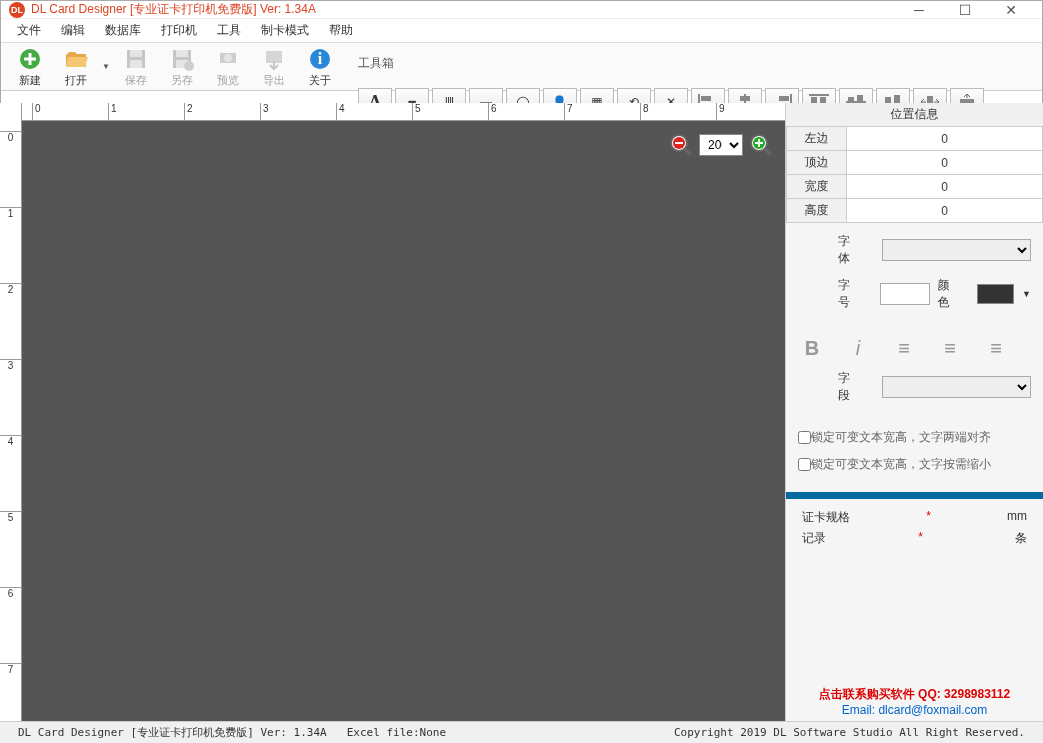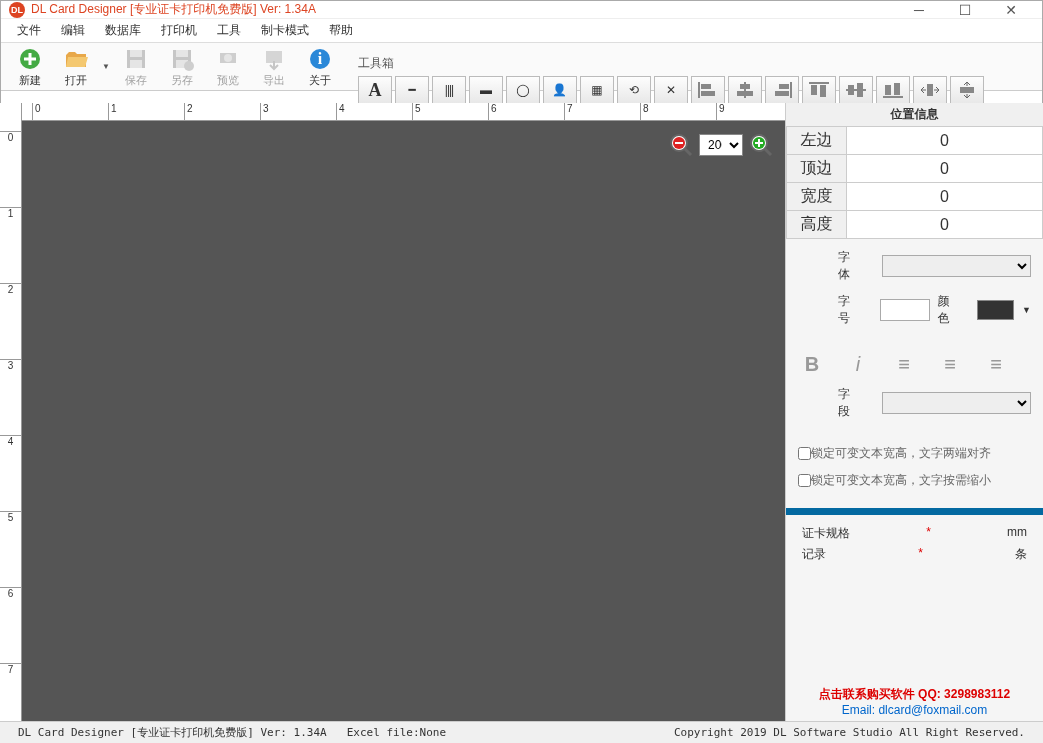--- a/index.html
+++ b/index.html
@@ -19,42 +19,42 @@
 
 .toolbar-main { height: 48px; display: flex; align-items: center; padding: 2px 8px; border-bottom: 1px solid #ccc; background: #fafafa; gap: 4px; }
 .toolbar-main .tbtn { display: flex; flex-direction: column; align-items: center; justify-content: center; width: 42px; height: 44px; cursor: pointer; border: 1px solid transparent; }
 .toolbar-main .tbtn.disabled { opacity: 0.45; cursor: default; }
 .toolbar-main .tbtn .tico { width: 26px; height: 26px; display: flex; align-items: center; justify-content: center; }
 .toolbar-main .tbtn .tlabel { font-size: 11px; margin-top: 1px; }
 .toolbar-main .drop { width: 10px; display: flex; align-items: center; justify-content: center; font-size: 8px; color: #555; }
 
 
 .toolbox-wrap { position: absolute; left: 358px; top: 55px; }
-.toolbox-label { font-size: 12px; color: #555; margin-bottom: 4px; }
+.toolbox-label { font-size: 12px; color: #555; margin-bottom: 16px; }
 .toolbox { display: flex; gap: 3px; align-items: center; }
 .toolbox .tb { width: 34px; height: 28px; border: 1px solid #bbb; background: linear-gradient(#fdfdfd,#e8e8e8); display: flex; align-items: center; justify-content: center; cursor: pointer; }
 
 
 .workspace { position: absolute; top: 103px; left: 0; right: 258px; bottom: 22px; display: flex; }
 .vruler { width: 22px; background: #fff; border-right: 1px solid #999; position: relative; }
 .vruler .tick { position: absolute; left: 0; width: 100%; border-top: 1px solid #999; font-size: 10px; text-align: center; }
 .hruler-wrap { position: absolute; top: 103px; left: 22px; right: 258px; height: 18px; background: #fff; border-bottom: 1px solid #999; }
 .hruler-wrap .tick { position: absolute; top: 0; border-left: 1px solid #999; height: 100%; font-size: 10px; padding-left: 2px; }
 .canvas-area { flex: 1; background: #555; position: relative; margin-top: 18px; overflow: hidden; }
 
 
 .zoom-ctrl { position: absolute; top: 10px; right: 10px; display: flex; align-items: center; gap: 4px; }
 .zoom-ctrl .zbtn { width: 28px; height: 28px; display: flex; align-items: center; justify-content: center; cursor: pointer; }
 .zoom-ctrl .zoom-select { width: 44px; height: 22px; border: 1px solid #888; background: #fff; font-size: 12px; padding: 0 4px; }
 
 
 .right-panel { position: absolute; top: 103px; right: 0; width: 258px; bottom: 22px; background: #f5f5f5; border-left: 1px solid #ccc; padding: 0; overflow: hidden; }
-.panel-title { text-align: center; font-size: 12px; padding: 3px; background: #f0f0f0; font-weight: bold; }
+.panel-title { text-align: center; font-size: 12px; padding: 3px; background: #f0f0f0; }
 .pos-table { width: 100%; border-collapse: collapse; }
-.pos-table td { border: 1px solid #ccc; padding: 3px 8px; font-size: 16px; background: #fff; }
+.pos-table td { border: 1px solid #ccc; padding: 3px 8px; font-size: 12px; background: #fff; }
 .pos-table td:first-child { background: #f0f0f0; width: 60px; text-align: center; }
 .pos-table td:last-child { text-align: center; }
 
 .prop-sec { padding: 10px 12px; }
 .prop-row { display: flex; align-items: center; gap: 8px; margin-bottom: 10px; font-size: 12px; margin-left: 40px; }
 .prop-row label { width: 36px; letter-spacing: 4px; }
 .prop-row .sel { flex: 1; height: 22px; border: 1px solid #aaa; background: #eee; }
 .prop-row .num { width: 50px; height: 22px; border: 1px solid #aaa; }
 .prop-row .colorbox { width: 40px; height: 20px; border: 1px solid #888; background: #333; }
 .fmt-row { display: flex; gap: 18px; padding: 6px 12px; }

